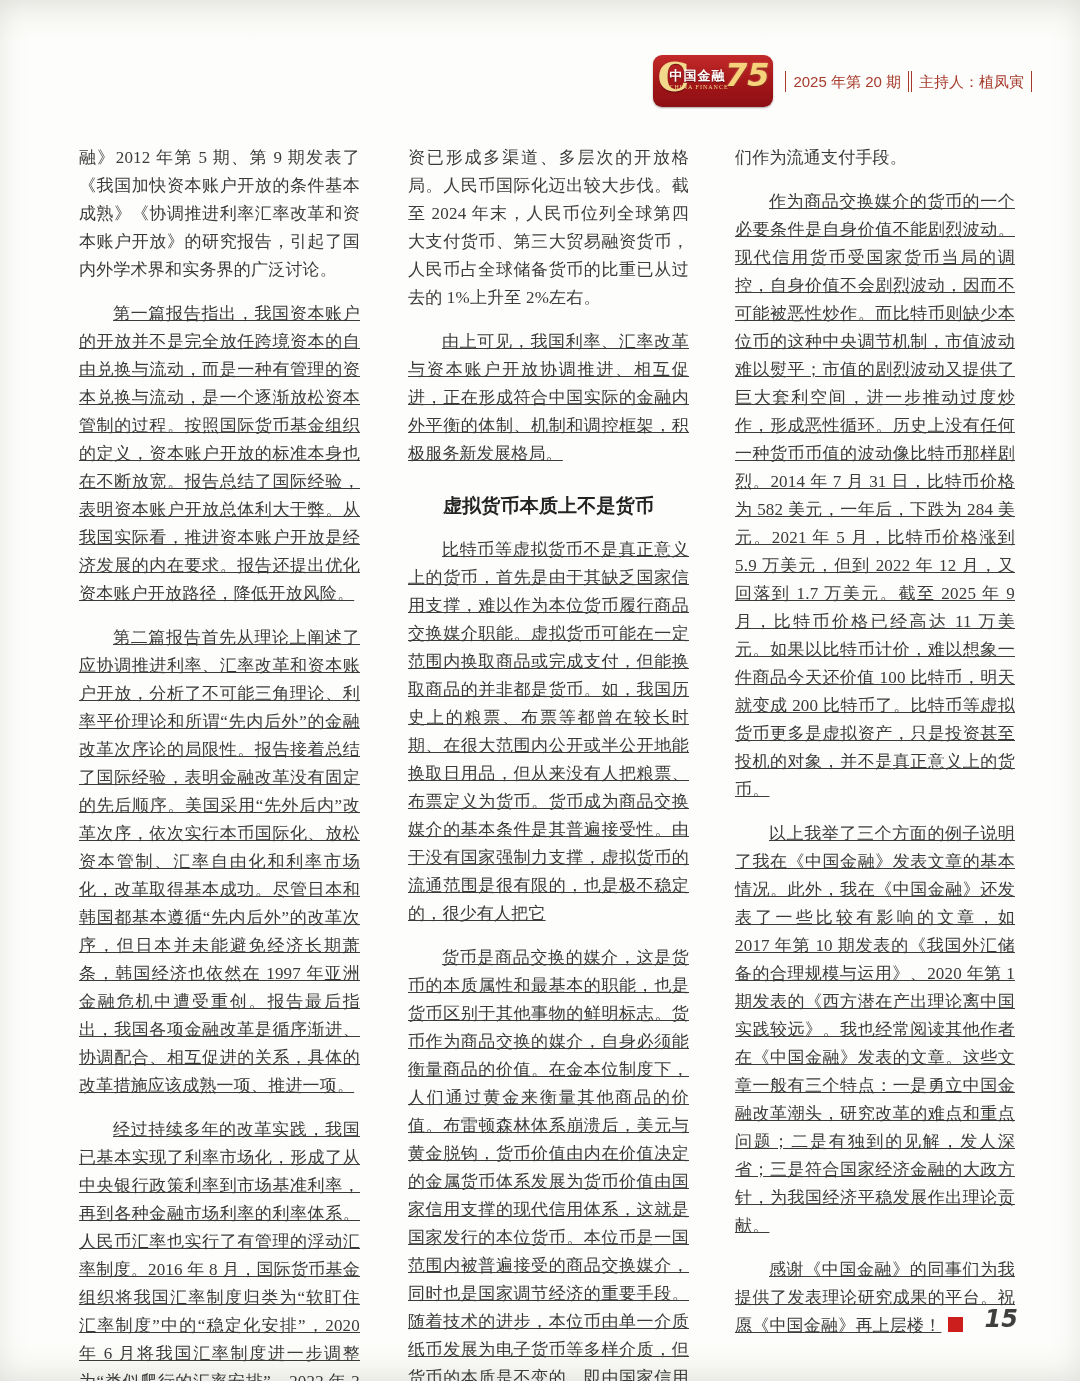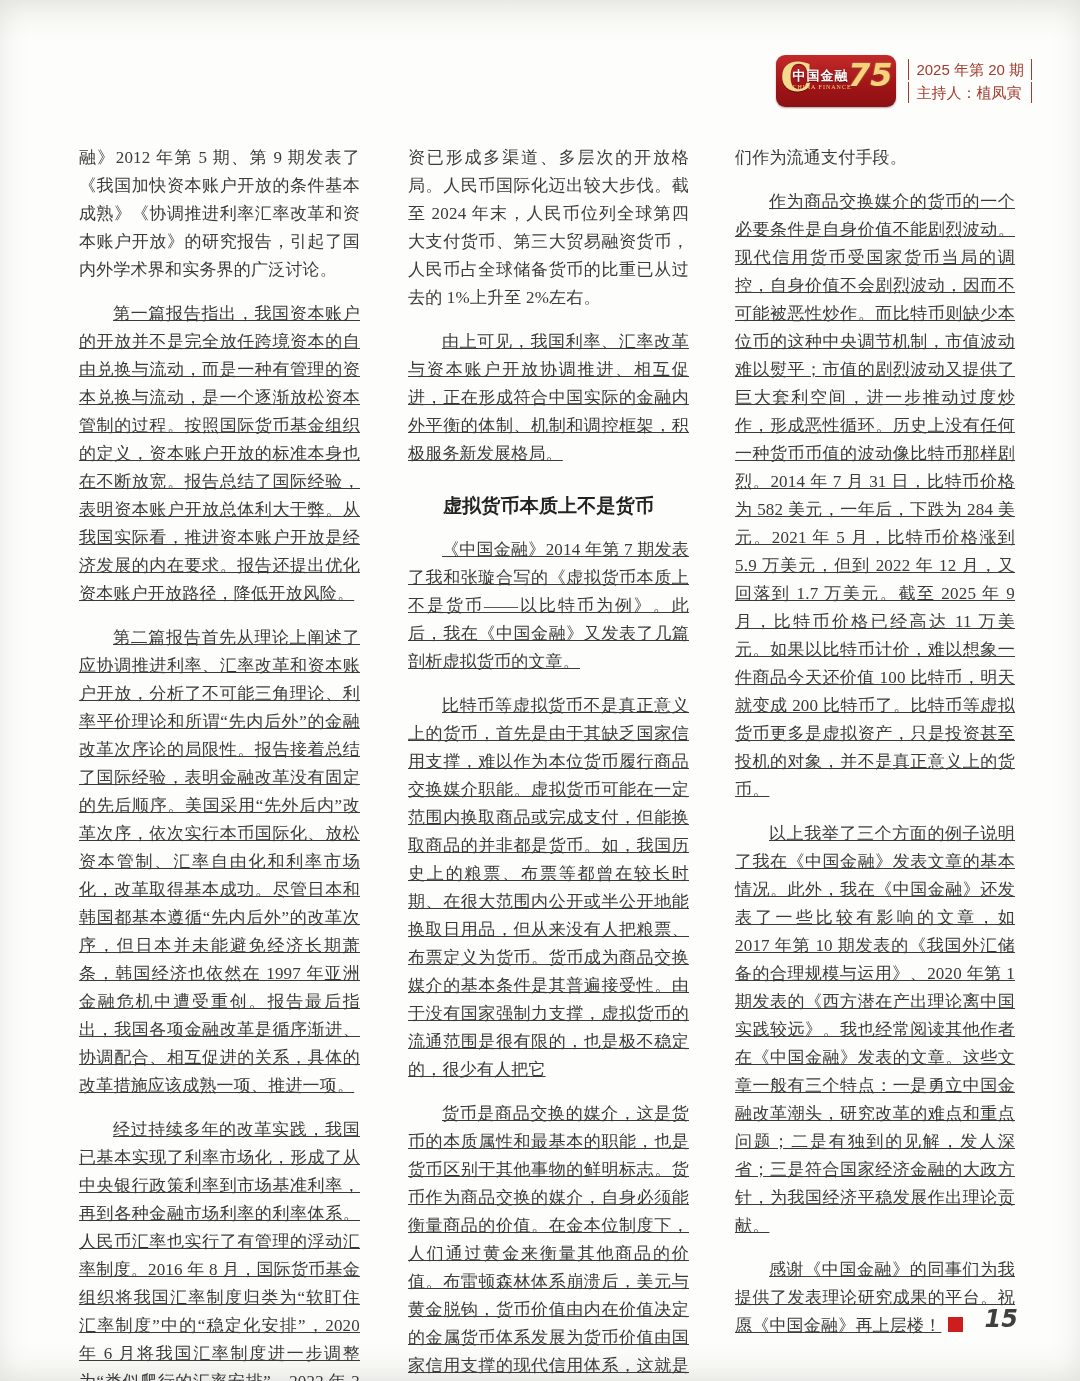--- a/index.html
+++ b/index.html
@@ -47,21 +47,21 @@
     font-size: 6px; color: #f3d98c; letter-spacing: 1px; white-space: nowrap;
   }
   .logo-75 {
     position: absolute; right: 4px; top: 1px;
     font-family: "DejaVu Sans", sans-serif;
     font-size: 32px; font-weight: bold; font-style: italic;
     color: #f6d27a;
     text-shadow: 0 1px 1px rgba(80,30,0,0.55), 0 0 2px rgba(255,240,190,0.6);
   }
   .issue-block {
-    display: flex; flex-direction: column; gap: 2px;
+    display: flex; gap: 2px;
     color: #a63b2c;
     font-family: "Liberation Sans", sans-serif;
     font-size: 15px; line-height: 21px;
   }
   .issue-line {
     border-left: 1.5px solid #a63b2c;
     border-right: 1.5px solid #a63b2c;
     padding: 0 7px;
     white-space: nowrap;
   }
@@ -139,21 +139,20 @@
     <p>融》2012 年第 5 期、第 9 期发表了《我国加快资本账户开放的条件基本成熟》《协调推进利率汇率改革和资本账户开放》的研究报告，引起了国内外学术界和实务界的广泛讨论。</p>
     <p class="indent">第一篇报告指出，我国资本账户的开放并不是完全放任跨境资本的自由兑换与流动，而是一种有管理的资本兑换与流动，是一个逐渐放松资本管制的过程。按照国际货币基金组织的定义，资本账户开放的标准本身也在不断放宽。报告总结了国际经验，表明资本账户开放总体利大于弊。从我国实际看，推进资本账户开放是经济发展的内在要求。报告还提出优化资本账户开放路径，降低开放风险。</p>
     <p class="indent">第二篇报告首先从理论上阐述了应协调推进利率、汇率改革和资本账户开放，分析了不可能三角理论、利率平价理论和所谓“先内后外”的金融改革次序论的局限性。报告接着总结了国际经验，表明金融改革没有固定的先后顺序。美国采用“先外后内”改革次序，依次实行本币国际化、放松资本管制、汇率自由化和利率市场化，改革取得基本成功。尽管日本和韩国都基本遵循“先内后外”的改革次序，但日本并未能避免经济长期萧条，韩国经济也依然在 1997 年亚洲金融危机中遭受重创。报告最后指出，我国各项金融改革是循序渐进、协调配合、相互促进的关系，具体的改革措施应该成熟一项、推进一项。</p>
     <p class="indent">经过持续多年的改革实践，我国已基本实现了利率市场化，形成了从中央银行政策利率到市场基准利率，再到各种金融市场利率的利率体系。人民币汇率也实行了有管理的浮动汇率制度。2016 年 8 月，国际货币基金组织将我国汇率制度归类为“软盯住汇率制度”中的“稳定化安排”，2020 年 6 月将我国汇率制度进一步调整为“类似爬行的汇率安排”，2022 年 3 月则将我国汇率制度归类为更接近浮动汇率制度的“其他管理安排”。人民币资本项目可兑换也取得显著成效。直接投资项目下已实现基本可兑换，跨境证券投</p>
   </div>
 
   <div class="column col-2">
     <p>资已形成多渠道、多层次的开放格局。人民币国际化迈出较大步伐。截至 2024 年末，人民币位列全球第四大支付货币、第三大贸易融资货币，人民币占全球储备货币的比重已从过去的 1%上升至 2%左右。</p>
     <p class="indent">由上可见，我国利率、汇率改革与资本账户开放协调推进、相互促进，正在形成符合中国实际的金融内外平衡的体制、机制和调控框架，积极服务新发展格局。</p>
     <p class="section-heading">虚拟货币本质上不是货币</p>
-    <p class="indent">《中国金融》2014 年第 7 期发表了我和张璇合写的《虚拟货币本质上不是货币——以比特币为例》。此后，我在《中国金融》又发表了几篇剖析虚拟货币的文章。</p>
     <p class="indent">比特币等虚拟货币不是真正意义上的货币，首先是由于其缺乏国家信用支撑，难以作为本位货币履行商品交换媒介职能。虚拟货币可能在一定范围内换取商品或完成支付，但能换取商品的并非都是货币。如，我国历史上的粮票、布票等都曾在较长时期、在很大范围内公开或半公开地能换取日用品，但从来没有人把粮票、布票定义为货币。货币成为商品交换媒介的基本条件是其普遍接受性。由于没有国家强制力支撑，虚拟货币的流通范围是很有限的，也是极不稳定的，很少有人把它</p>
     <p class="indent">货币是商品交换的媒介，这是货币的本质属性和最基本的职能，也是货币区别于其他事物的鲜明标志。货币作为商品交换的媒介，自身必须能衡量商品的价值。在金本位制度下，人们通过黄金来衡量其他商品的价值。布雷顿森林体系崩溃后，美元与黄金脱钩，货币价值由内在价值决定的金属货币体系发展为货币价值由国家信用支撑的现代信用体系，这就是国家发行的本位货币。本位币是一国范围内被普遍接受的商品交换媒介，同时也是国家调节经济的重要手段。随着技术的进步，本位币由单一介质纸币发展为电子货币等多样介质，但货币的本质是不变的，即由国家信用支撑的流通手段。</p>
   </div>
 
   <div class="column col-3">
     <p>们作为流通支付手段。</p>
     <p class="indent">作为商品交换媒介的货币的一个必要条件是自身价值不能剧烈波动。现代信用货币受国家货币当局的调控，自身价值不会剧烈波动，因而不可能被恶性炒作。而比特币则缺少本位币的这种中央调节机制，市值波动难以熨平；市值的剧烈波动又提供了巨大套利空间，进一步推动过度炒作，形成恶性循环。历史上没有任何一种货币币值的波动像比特币那样剧烈。2014 年 7 月 31 日，比特币价格为 582 美元，一年后，下跌为 284 美元。2021 年 5 月，比特币价格涨到 5.9 万美元，但到 2022 年 12 月，又回落到 1.7 万美元。截至 2025 年 9 月，比特币价格已经高达 11 万美元。如果以比特币计价，难以想象一件商品今天还价值 100 比特币，明天就变成 200 比特币了。比特币等虚拟货币更多是虚拟资产，只是投资甚至投机的对象，并不是真正意义上的货币。</p>
     <p class="indent">以上我举了三个方面的例子说明了我在《中国金融》发表文章的基本情况。此外，我在《中国金融》还发表了一些比较有影响的文章，如 2017 年第 10 期发表的《我国外汇储备的合理规模与运用》、2020 年第 1 期发表的《西方潜在产出理论离中国实践较远》。我也经常阅读其他作者在《中国金融》发表的文章。这些文章一般有三个特点：一是勇立中国金融改革潮头，研究改革的难点和重点问题；二是有独到的见解，发人深省；三是符合国家经济金融的大政方针，为我国经济平稳发展作出理论贡献。</p>
     <p class="indent"><span>感谢《中国金融》的同事们为我提供了发表理论研究成果的平台。祝愿《中国金融》再上层楼！</span><span class="end-mark"></span></p>
     <p class="author-block">作者系中欧国际工商学院教授、中国人民银行调查统计司原司长</p>

